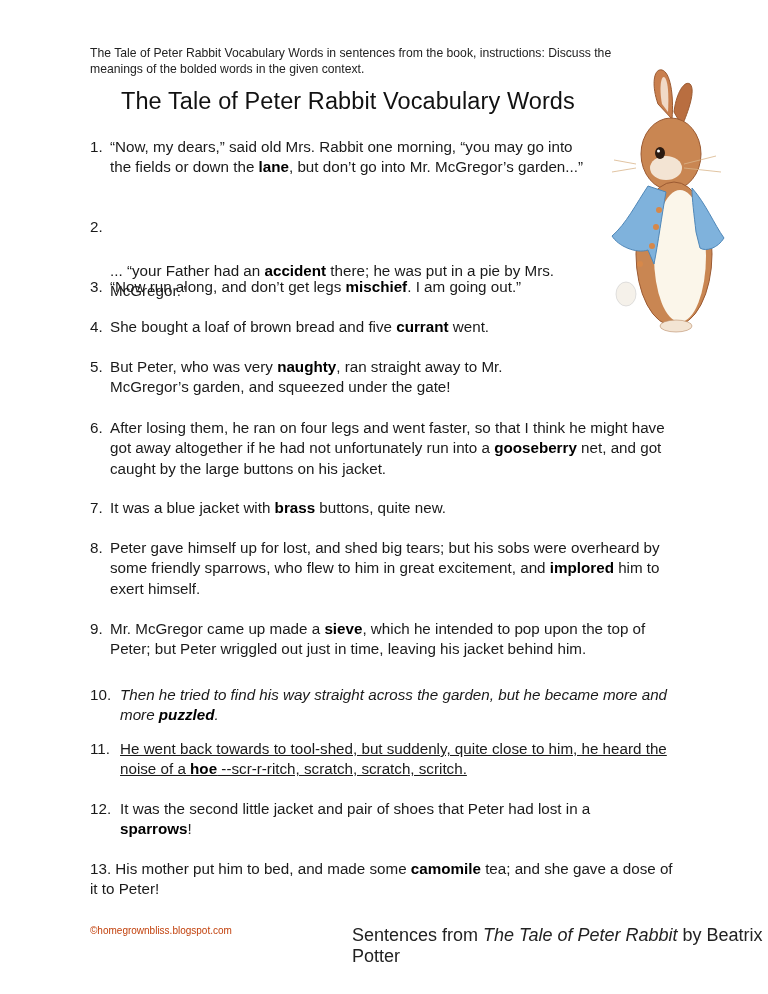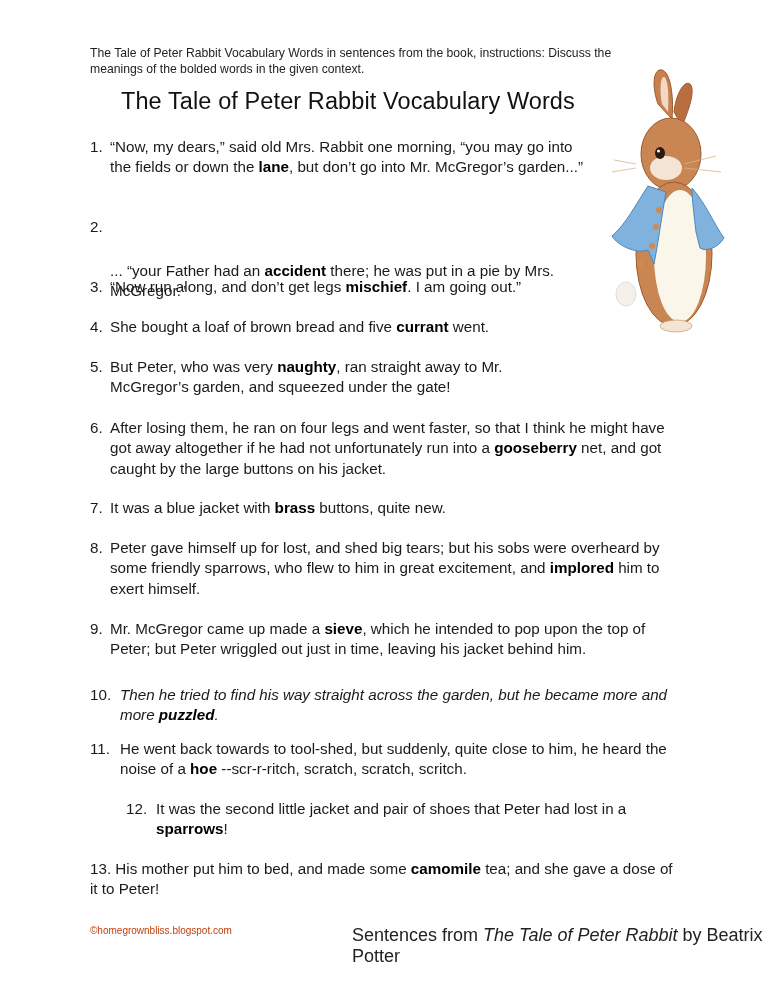--- a/index.html
+++ b/index.html
@@ -89,23 +89,23 @@
   <li class="item" style="top:482px; width:600px;">
     <span class="num">9.</span>
     <span class="txt" style="padding-left:20px;"><span>Mr. McGregor came up made a </span><b>sieve</b><span>, which he intended to pop upon the top of Peter; but Peter wriggled out just in time, leaving his jacket behind him.</span></span>
   </li>
   <li class="item" style="top:542px; width:600px;margin-top:6px;">
     <span class="num">10.</span>
     <span class="txt" style="padding-left:30px;font-style:italic;"><span>Then he tried to find his way straight across the garden, but he became more and more </span><b>puzzled</b><span>.</span></span>
   </li>
   <li class="item" style="top:602px; width:580px;">
     <span class="num">11.</span>
-    <span class="txt" style="padding-left:30px;"><span>He went back towards to tool-shed, but suddenly, quite close to him, he heard the noise of a </span><b>hoe</b><span> --scr-r-ritch, scratch, scratch, scritch.</span></span>
+    <span class="txt" style="padding-left:30px;text-decoration:underline;"><span>He went back towards to tool-shed, but suddenly, quite close to him, he heard the noise of a </span><b>hoe</b><span> --scr-r-ritch, scratch, scratch, scritch.</span></span>
   </li>
-  <li class="item" style="top:662px; width:560px;margin-left:36px;">
+  <li class="item" style="top:662px; width:560px;">
     <span class="num">12.</span>
     <span class="txt" style="padding-left:30px;"><span>It was the second little jacket and pair of shoes that Peter had lost in a </span><b>sparrows</b><span>!</span></span>
   </li>
   <li class="item" style="top:722px; width:590px; text-indent:0;">
     <span class="txt"><span>13.</span> <span>His mother put him to bed, and made some </span><b>camomile</b><span> tea; and she gave a dose of it to Peter!</span></span>
   </li>
 </ol>
 
 <div class="footer-left">©homegrownbliss.blogspot.com</div>
 <div class="footer-right"><span>Sentences from </span><i>The Tale of Peter Rabbit</i><span> by Beatrix Potter</span></div>

